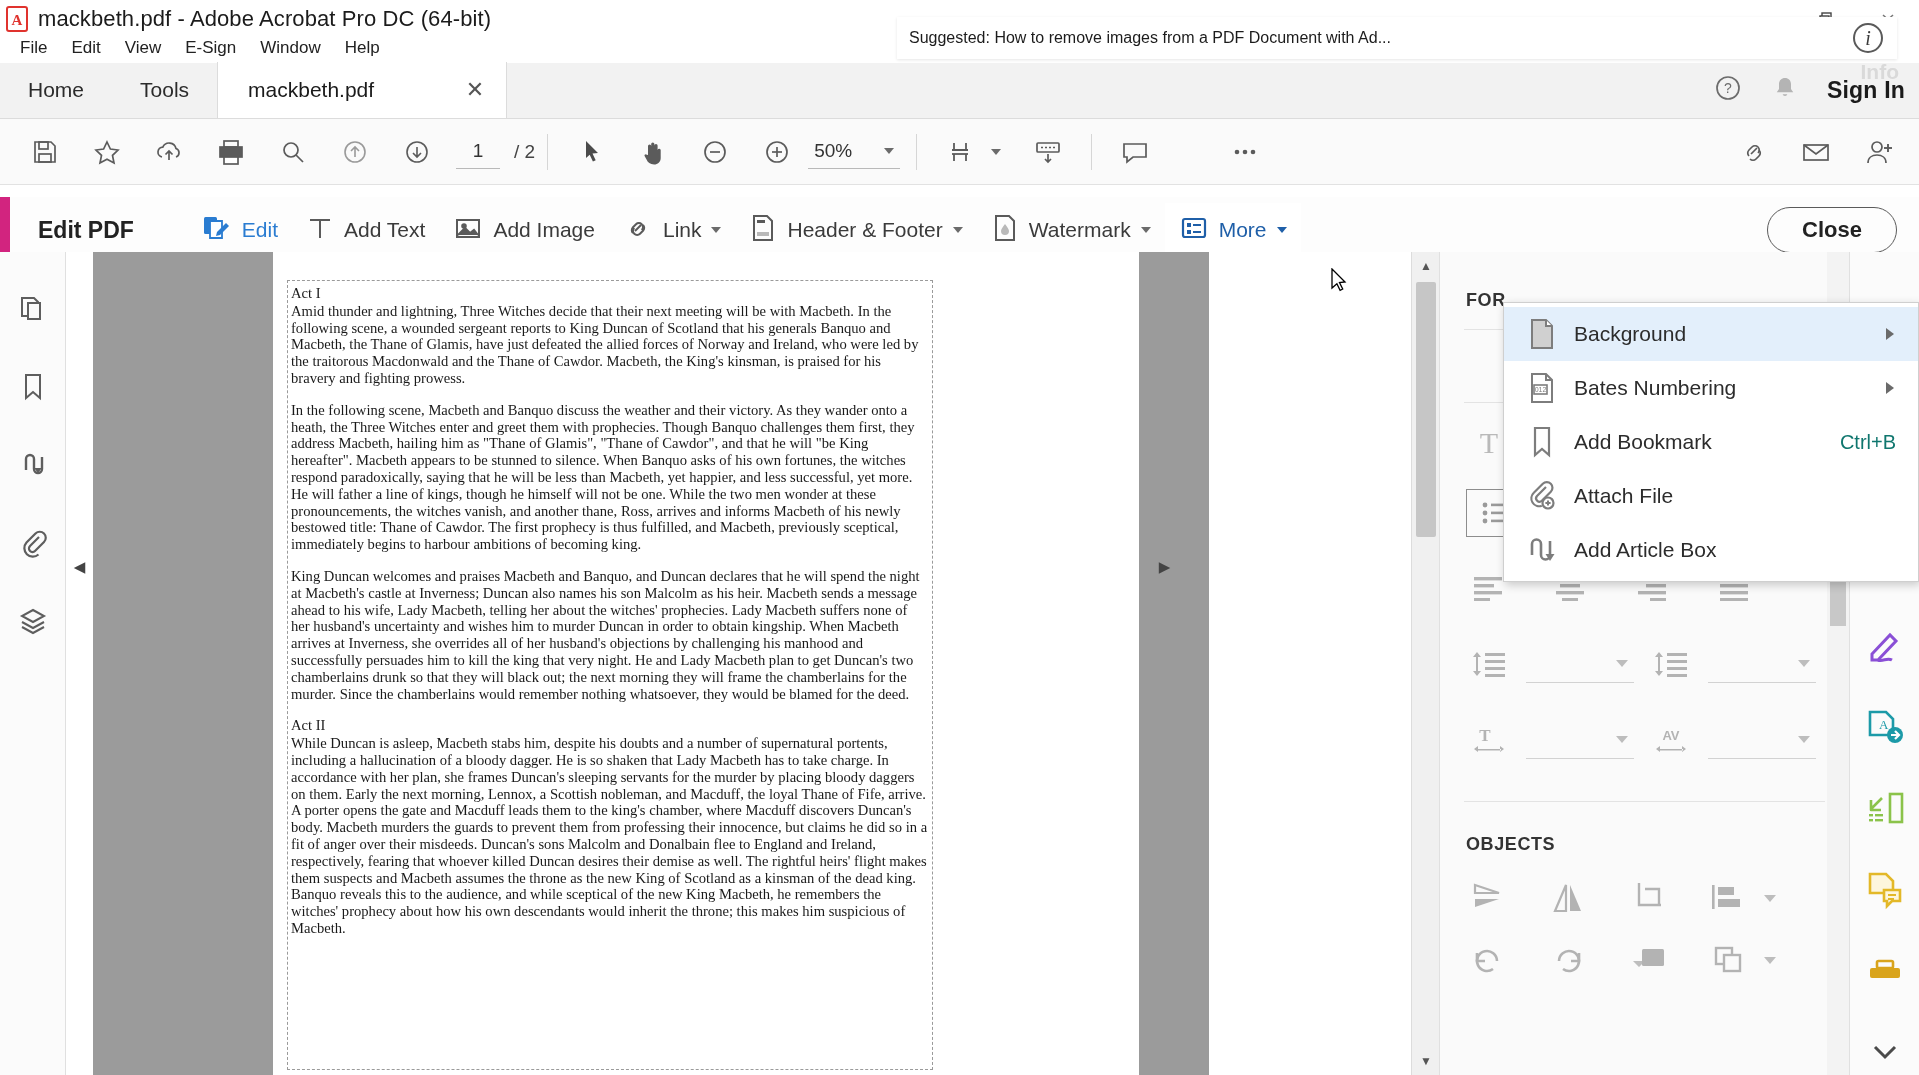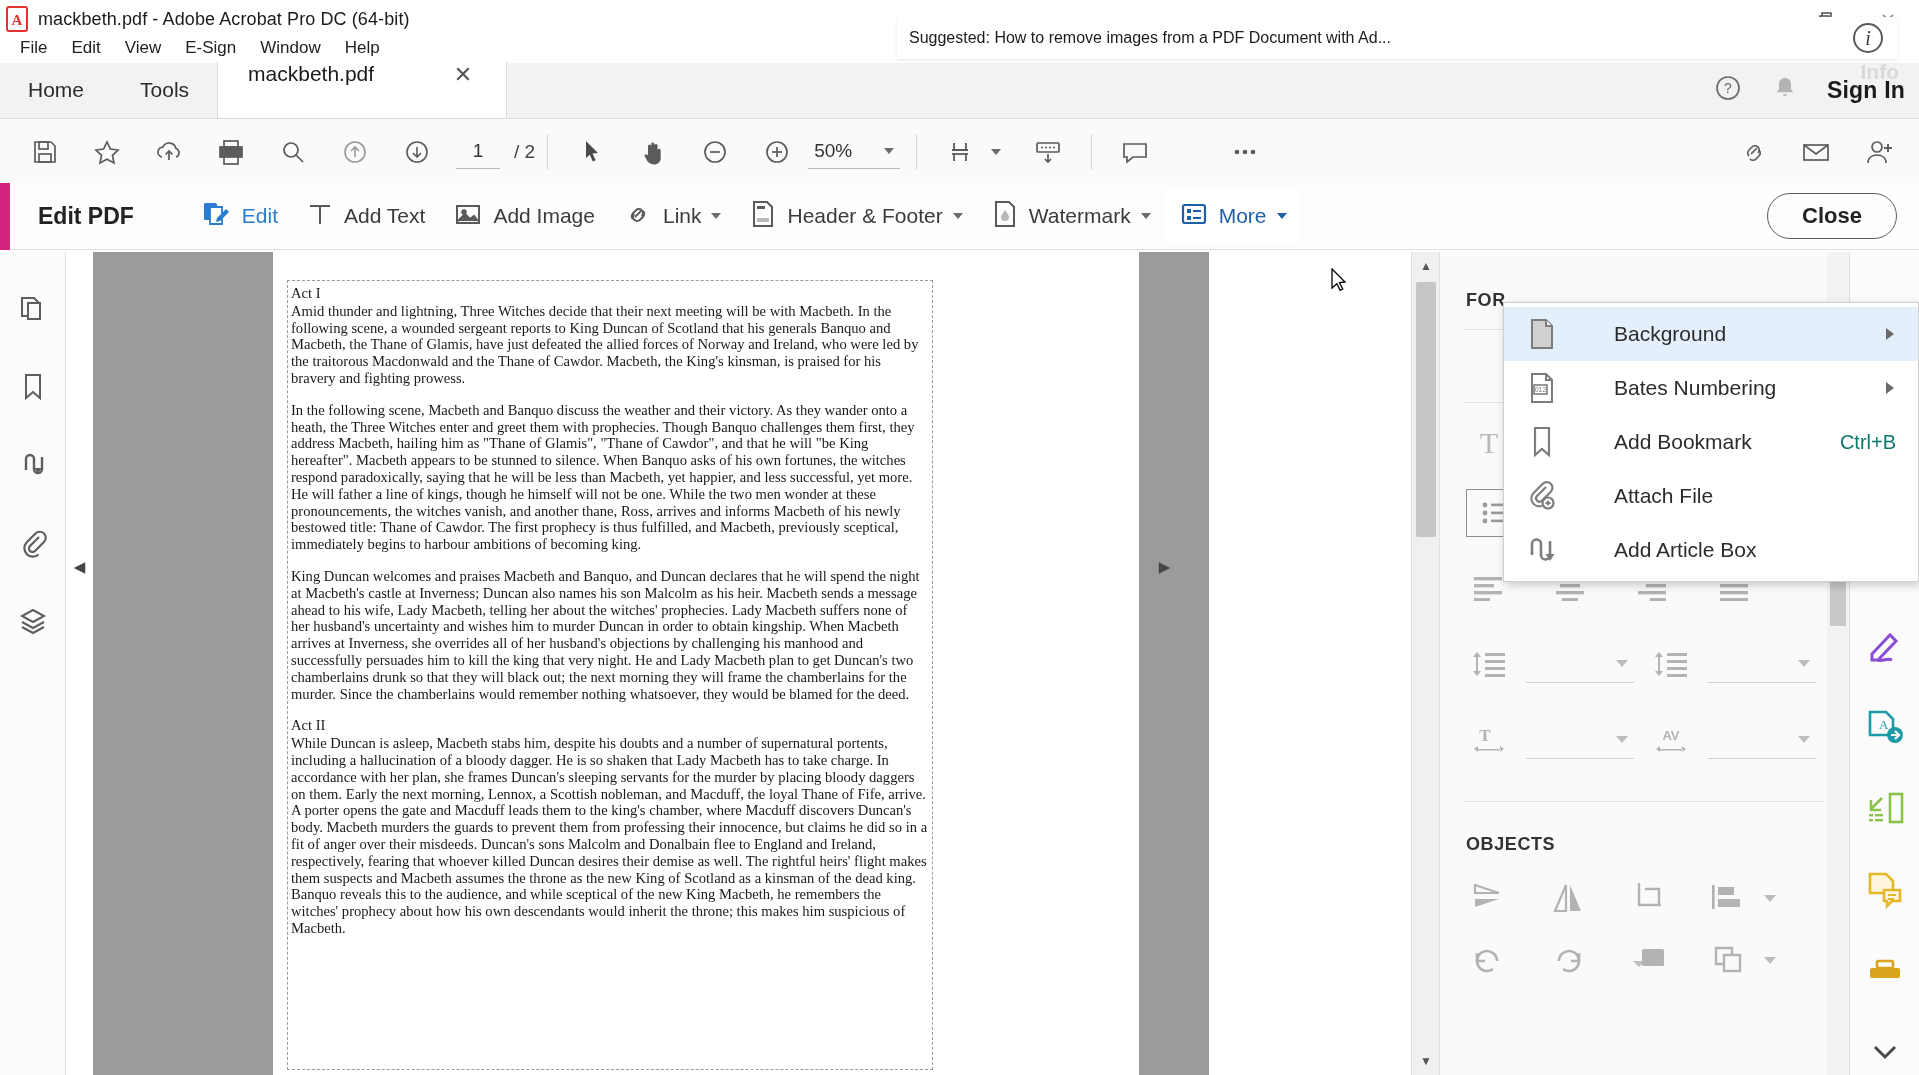--- a/index.html
+++ b/index.html
@@ -11,21 +11,21 @@
   }
   .app { position: relative; width: 1919px; height: 1075px; }
 
   
   .titlebar {
     position: absolute; top: 0; left: 0; width: 1919px; height: 38px;
     background: #ffffff; display: flex; align-items: center;
   }
   .app-logo { width: 22px; height: 26px; margin-left: 6px; margin-right: 10px; position: relative; }
   .app-logo svg { display:block; }
-  .title-text { font-size: 18px; color: #1b1b1b; letter-spacing: .1px; }
+  .title-text { font-size: 22px; color: #1b1b1b; letter-spacing: .1px; }
   .win-btns { position: absolute; right: 0; top: 0; height: 38px; display: flex; align-items: center; }
   .win-btn { width: 62px; height: 38px; display: flex; align-items: center; justify-content: center; color: #4a4a4a; }
 
   
   .suggested {
     position: absolute; top: 17px; left: 897px; width: 1000px; height: 42px;
     background: #ffffff; display: flex; align-items: center;
     box-shadow: 0 1px 3px rgba(0,0,0,0.10);
     z-index: 40;
   }
@@ -48,21 +48,21 @@
   .tabstrip {
     position: absolute; top: 63px; left: 0; width: 1919px; height: 56px;
     background: #f2f2f2; border-bottom: 1px solid #dcdcdc; display: flex; align-items: flex-end;
   }
   .nav-tab {
     height: 56px; display: flex; align-items: center; padding: 0 28px;
     font-size: 21px; color: #2b2b2b;
   }
   .doc-tab {
     height: 56px; min-width: 290px; background: #ffffff; display: flex;
-    align-items: flex-start; justify-content: space-between; padding: 0 34px 0 30px;
+    align-items: center; justify-content: space-between; padding: 0 22px 0 30px;
     border-left: 1px solid #dcdcdc; border-right: 1px solid #dcdcdc;
     font-size: 21px; color: #1b1b1b;
   }
   .tab-close { font-size: 22px; color: #555; margin-left: 26px; }
   .tabstrip-right { margin-left: auto; display: flex; align-items: center; height: 56px; padding-right: 14px; gap: 28px; }
   .signin { font-size: 23px; color: #1b1b1b; font-weight: 600; letter-spacing: .2px; }
   .info-watermark {
     position: absolute; right: 20px; top: 60px; font-size: 21px; color: #d9d9d9;
     font-weight: 600; pointer-events: none; z-index: 41;
   }
@@ -88,21 +88,21 @@
     display: flex; align-items: center; border-bottom: 1px solid #b9b9b9;
     height: 34px; width: 92px; justify-content: space-between; padding: 0 6px;
     margin-right: 4px;
   }
   .zoomval { font-size: 19px; color: #333; }
   .caret-dn { width: 0; height: 0; border-left: 5px solid transparent; border-right: 5px solid transparent; border-top: 6px solid #6b6b6b; }
   .tb-right { margin-left: auto; display: flex; align-items: center; padding-right: 10px; }
 
   
   .ribbon {
-    position: absolute; top: 183px; left: 0; width: 1919px; height: 67px;
+    position: absolute; top: 197px; left: 0; width: 1919px; height: 67px;
     background: #fdfdfd; border-bottom: 1px solid #dedede;
     display: flex; align-items: center;
   }
   .ribbon-accent { width: 10px; height: 67px; background: #d2247f; }
   .ribbon-title { font-size: 23px; color: #222; font-weight: 700; margin-left: 28px; margin-right: 52px; }
   .ribbon-btn {
     display: flex; align-items: center; gap: 10px; height: 54px; padding: 0 14px;
     font-size: 21px; color: #3b3b3b;
   }
   .ribbon-btn.accent-txt { color: #2a7cd1; }
@@ -191,21 +191,21 @@
   .tool-btn { width: 46px; height: 46px; display: flex; align-items: center; justify-content: center; }
 
   
   .dropdown {
     position: absolute; top: 302px; left: 1503px; width: 416px;
     background: #ffffff; border: 1px solid #cfcfcf;
     box-shadow: 2px 3px 9px rgba(0,0,0,0.20); z-index: 60; padding: 4px 0;
   }
   .dd-item {
     height: 54px; display: flex; align-items: center; padding: 0 12px 0 16px;
-    font-size: 21px; color: #2c2c2c; position: relative; gap: 40px;
+    font-size: 21px; color: #2c2c2c; position: relative;
   }
   .dd-item.hl { background: #e3effb; }
   .dd-ico { width: 44px; display: flex; align-items: center; justify-content: center; color: #6e6e6e; }
   .dd-label { margin-left: 10px; flex: 1; }
   .dd-shortcut { font-size: 20px; color: #0f766e; margin-right: 10px; }
   .dd-sub { width: 0; height: 0; border-top: 6px solid transparent; border-bottom: 6px solid transparent; border-left: 8px solid #6a6a6a; margin-right: 12px; }
 
   .cursor-arrow { position: absolute; left: 1331px; top: 268px; z-index: 70; pointer-events: none; }
 </style>
 </head>

